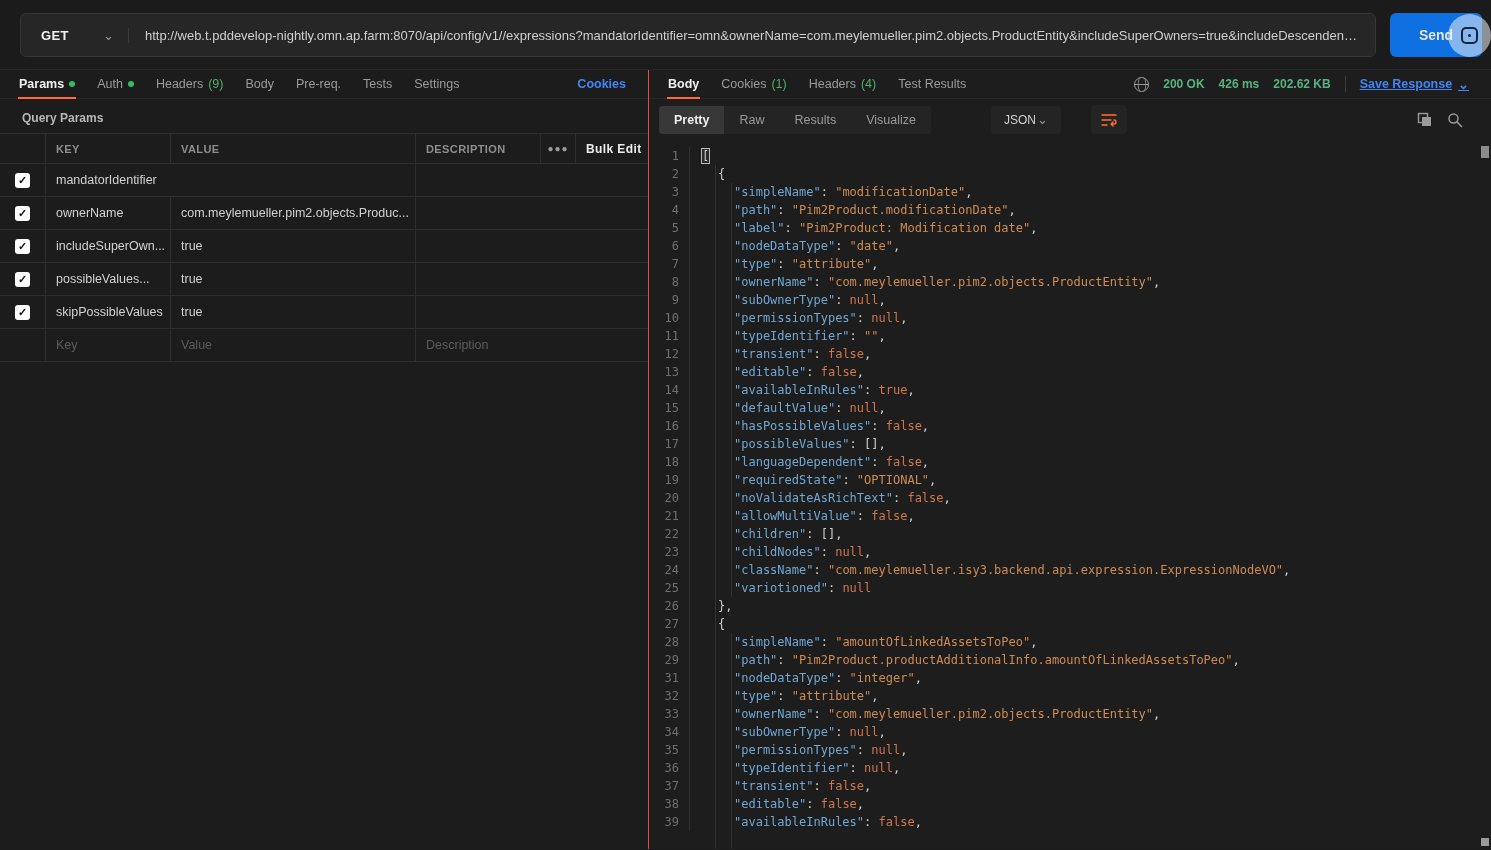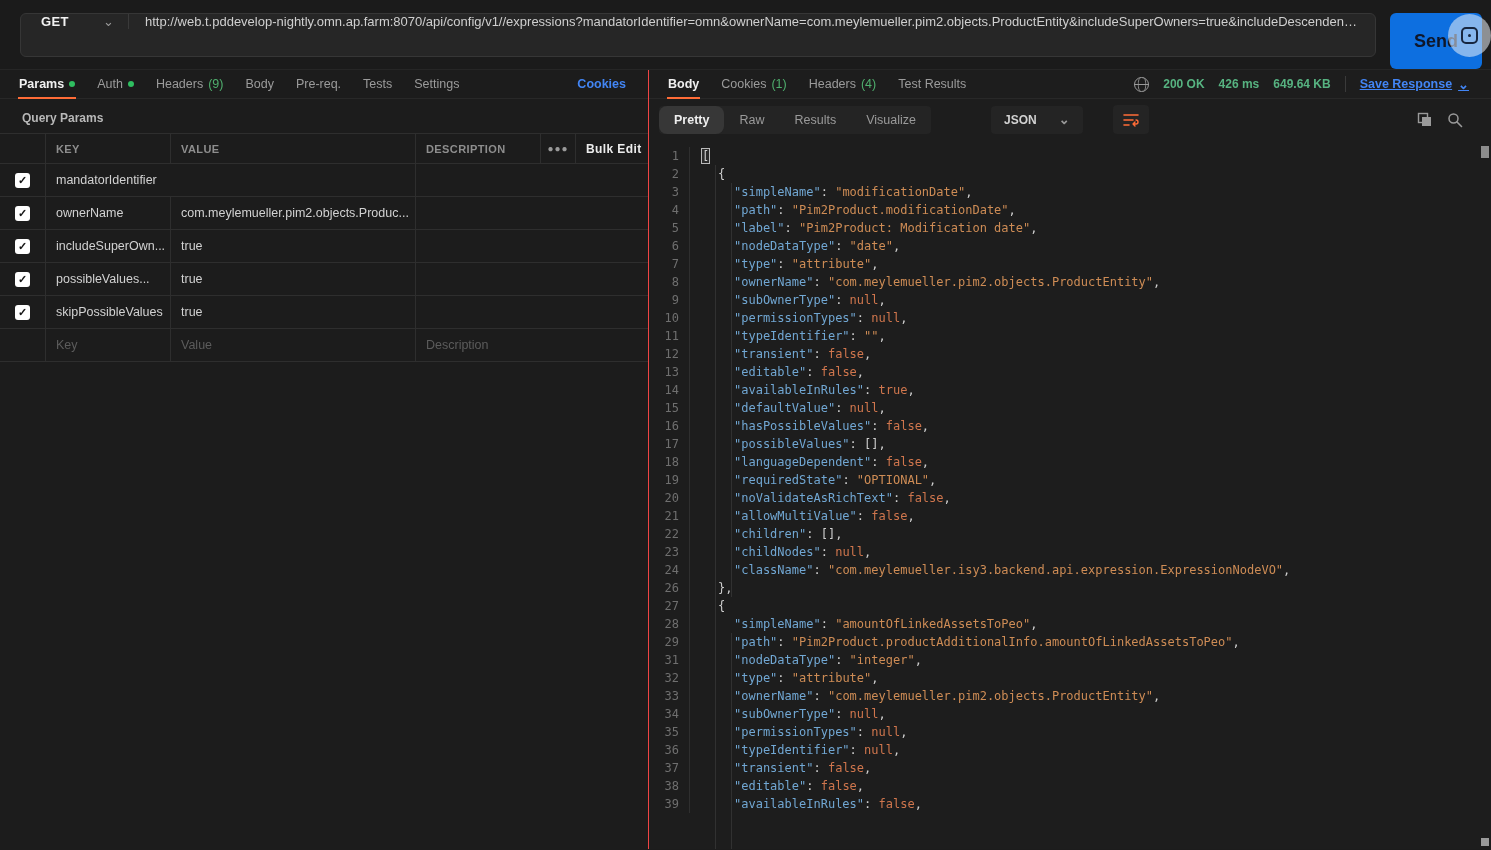--- a/index.html
+++ b/index.html
@@ -12,35 +12,35 @@
   :root{
     --accent:#ff6c37; --success:#57b381; --link:#4285f4;
     --border:#2e2e2e; --panel:#1c1c1c; --box:#262626;
     --k:#71a7d3; --s:#ce8c55; --l:#d0764d; --p:#cfcfcf;
   }
   
   .topbar { position:relative; height:70px; background:#1b1b1b; border-bottom:1px solid #262626; }
   .url-box {
     position:absolute; left:20px; top:13px; width:1356px; height:44px;
     background:#262626; border:1px solid #363636; border-radius:6px;
-    display:flex; align-items:flex-start; overflow:hidden;
+    display:flex; align-items:center; overflow:hidden;
   }
   .method { width:108px; display:flex; align-items:center; justify-content:space-between;
     padding:0 14px 0 20px; border-right:1px solid #3a3a3a; cursor:pointer; }
   .method-label { font-weight:700; font-size:13px; color:#f2f2f2; letter-spacing:.3px; }
   .chev { color:#9a9a9a; font-size:13px; line-height:1; }
   .url-input {
     flex:1; background:transparent; border:none; outline:none; color:#cfcfcf;
     font-family:"Liberation Sans", sans-serif; font-size:13px; padding:0 16px;
     white-space:nowrap; overflow:hidden; text-overflow:ellipsis;
   }
   .send-btn {
-    position:absolute; left:1390px; top:13px; width:92px; height:56px;
-    background:#0d6fe0; border:none; border-radius:6px; color:#0f172a;
-    font-family:"Liberation Sans", sans-serif; font-size:18px; font-weight:700; cursor:pointer;
+    position:absolute; left:1390px; top:13px; width:92px; height:44px;
+    background:#0d6fe0; border:none; border-radius:6px; color:#e5e5e5;
+    font-family:"Liberation Sans", sans-serif; font-size:14px; font-weight:700; cursor:pointer;
   }
   .capture-cursor{
     position:absolute; left:1448px; top:14px; width:43px; height:43px; border-radius:50%;
     background:rgba(235,240,248,.55); display:flex; align-items:center; justify-content:center;
     pointer-events:none;
   }
   .capture-glyph{ width:17px; height:17px; border:2.5px solid #17263f; border-radius:5px; position:relative; }
   .capture-glyph::after{ content:""; position:absolute; left:4.5px; top:4.5px; width:3.5px; height:3.5px;
     background:#17263f; border-radius:50%; }
   
@@ -83,23 +83,23 @@
   .save-btn { display:flex; align-items:center; gap:6px; color:#4285f4; font-weight:700;
     font-size:12.5px; cursor:pointer;text-decoration:underline; }
   .globe { width:15px; height:15px; border:1.3px solid #9a9a9a; border-radius:50%; position:relative; }
   .globe::before { content:""; position:absolute; left:50%; top:-1px; bottom:-1px; width:7px;
     border:1.3px solid #9a9a9a; border-top:none; border-bottom:none; border-radius:50%; transform:translateX(-50%); }
   .globe::after { content:""; position:absolute; left:-1px; right:-1px; top:50%; height:1.3px; background:#9a9a9a; }
   
   .resp-toolbar { height:41px; display:flex; align-items:center; padding:0 10px; }
   .seg { display:flex; background:#242424; border-radius:4px; overflow:hidden; }
   .seg-item { padding:7px 15px; color:#9a9a9a; font-size:12.5px; cursor:pointer; }
-  .seg-item.active { background:#373737; color:#efefef; font-weight:600; border-radius:8px; }
+  .seg-item.active { background:#373737; color:#efefef; font-weight:600; border-radius:0; }
   .json-dd { margin-left:60px; background:#242424; border-radius:4px; padding:7px 13px;
-    display:flex; align-items:center; gap:22px; color:#d2d2d2; font-weight:700; font-size:12px; cursor:pointer; }
+    display:flex; align-items:center; gap:1px; color:#d2d2d2; font-weight:400; font-size:12px; cursor:pointer; }
   .wrap-btn { margin-left:30px; background:#242424; border-radius:4px; width:36px; height:29px;
     display:flex; align-items:center; justify-content:center; cursor:pointer; }
   .tool-icons { margin-left:auto; display:flex; align-items:center; gap:14px; padding-right:18px; }
   .icon-btn { cursor:pointer; display:flex; }
   
   .code-area { position:absolute; top:71px; bottom:0; left:0; right:0; overflow:hidden;
     font-family:"DejaVu Sans Mono", monospace; font-size:12px; line-height:18px; padding-top:6px; }
   .code-line { display:flex; height:18px; }
   .ln { width:40px; padding-right:10px; text-align:right; color:#6f6f6f; flex-shrink:0; }
   .lt { border-left:1px solid #2f2f2f; padding-left:12px; white-space:pre; }
@@ -238,21 +238,21 @@
           <div class="tab">
             <span>Test Results</span>
           </div>
         </div>
       <div class="spacer"></div>
       <div class="resp-meta">
         <span class="globe"></span>
         <div class="status-group">
           <span>200 OK</span>
           <span>426 ms</span>
-          <span>649.64 KB</span>
+          <span>202.62 KB</span>
         </div>
         <span class="meta-divider"></span>
         <div class="save-btn">
           <span>Save Response</span>
           <span class="chev" style="color:#4285f4">⌄</span>
         </div>
       </div>
     </div>
 
     <div class="resp-toolbar">
@@ -383,20 +383,24 @@
           </div>
           <div class="code-line">
             <span class="ln">23</span>
             <span class="lt" style="padding-left: 44px;"><span class="tk-k">"childNodes"</span><span class="tk-p">: </span><span class="tk-l">null</span><span class="tk-p">,</span></span>
           </div>
           <div class="code-line">
             <span class="ln">24</span>
             <span class="lt" style="padding-left: 44px;"><span class="tk-k">"className"</span><span class="tk-p">: </span><span class="tk-s">"com.meylemueller.isy3.backend.api.expression.ExpressionNodeVO"</span><span class="tk-p">,</span></span>
           </div>
           <div class="code-line">
+            <span class="ln">25</span>
+            <span class="lt" style="padding-left: 44px;"><span class="tk-k">"variotioned"</span><span class="tk-p">: </span><span class="tk-l">null</span></span>
+          </div>
+          <div class="code-line">
             <span class="ln">26</span>
             <span class="lt" style="padding-left: 28px;"><span class="tk-p">},</span></span>
           </div>
           <div class="code-line">
             <span class="ln">27</span>
             <span class="lt" style="padding-left: 28px;"><span class="tk-p">{</span></span>
           </div>
           <div class="code-line">
             <span class="ln">28</span>
             <span class="lt" style="padding-left: 44px;"><span class="tk-k">"simpleName"</span><span class="tk-p">: </span><span class="tk-s">"amountOfLinkedAssetsToPeo"</span><span class="tk-p">,</span></span>

